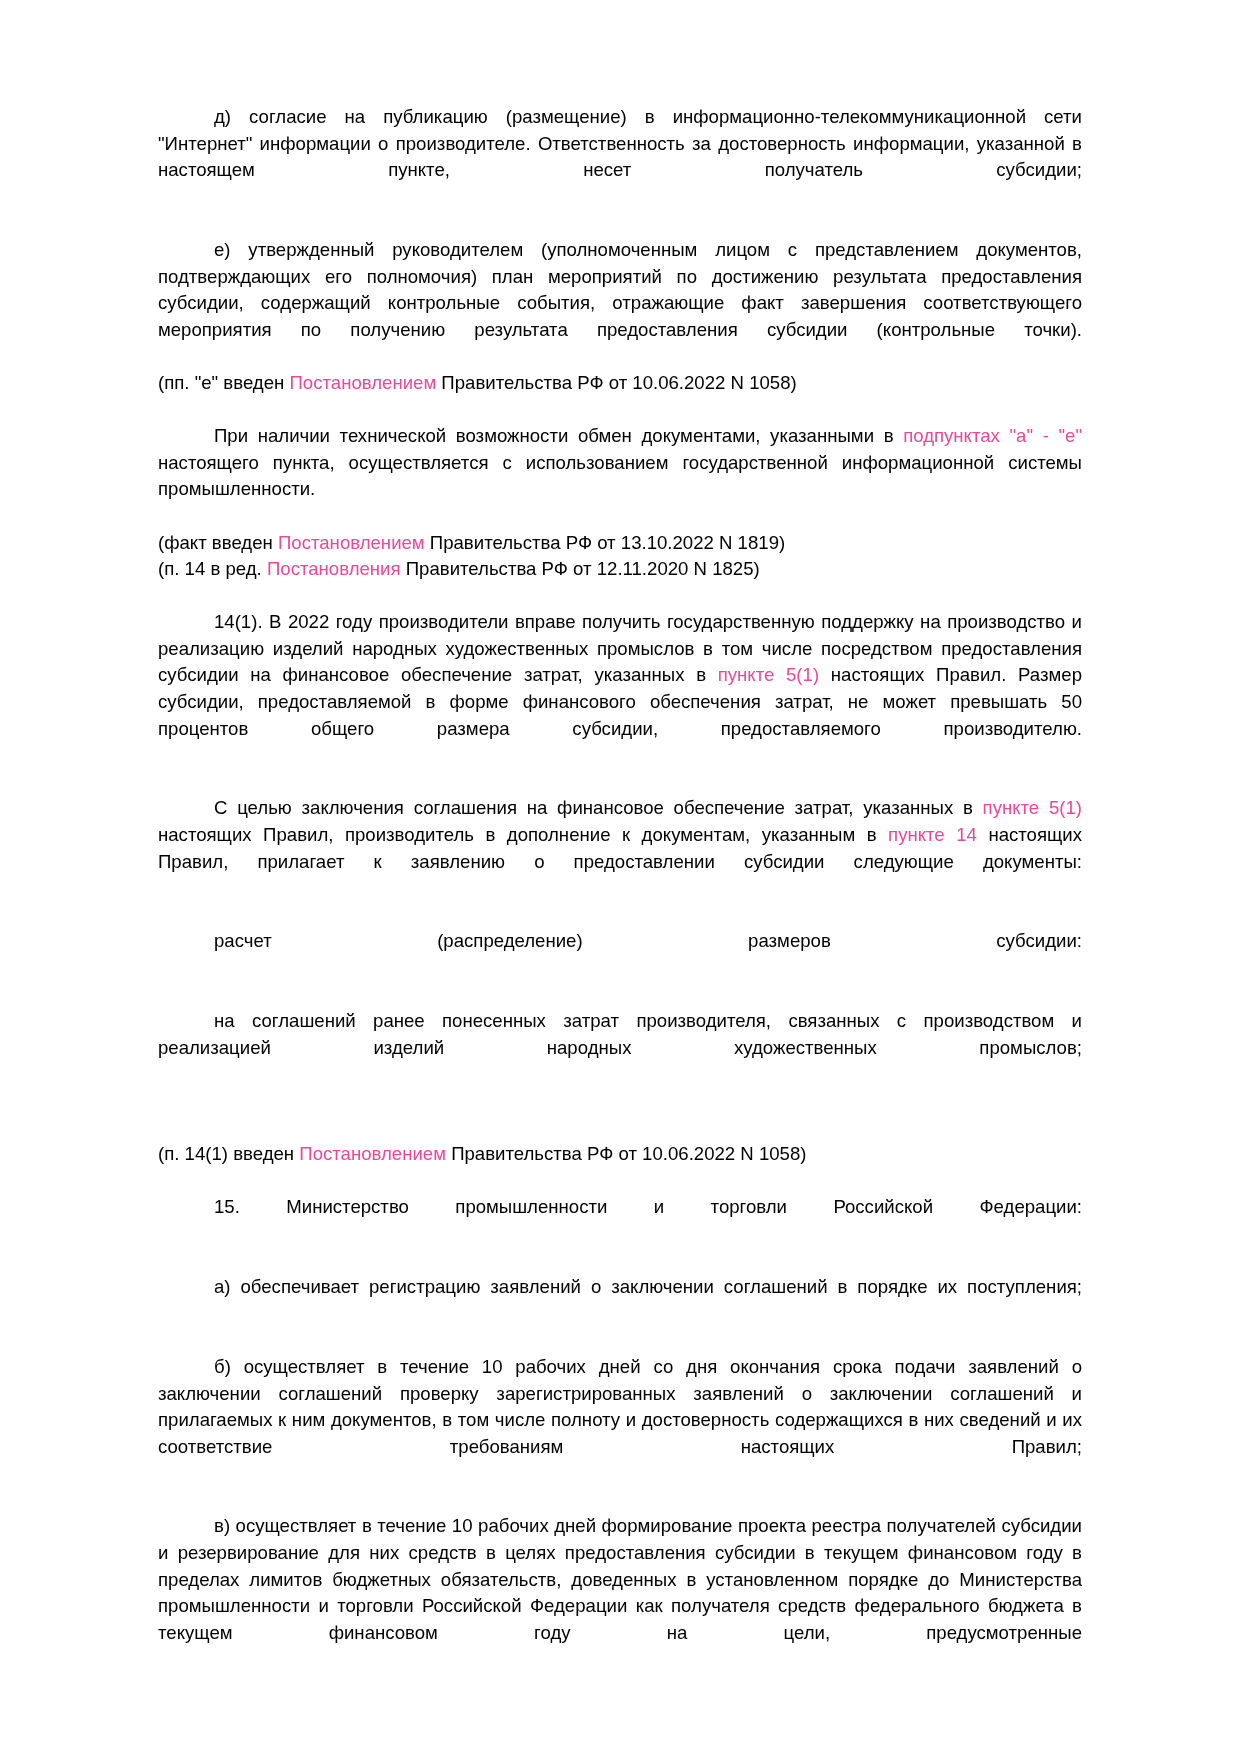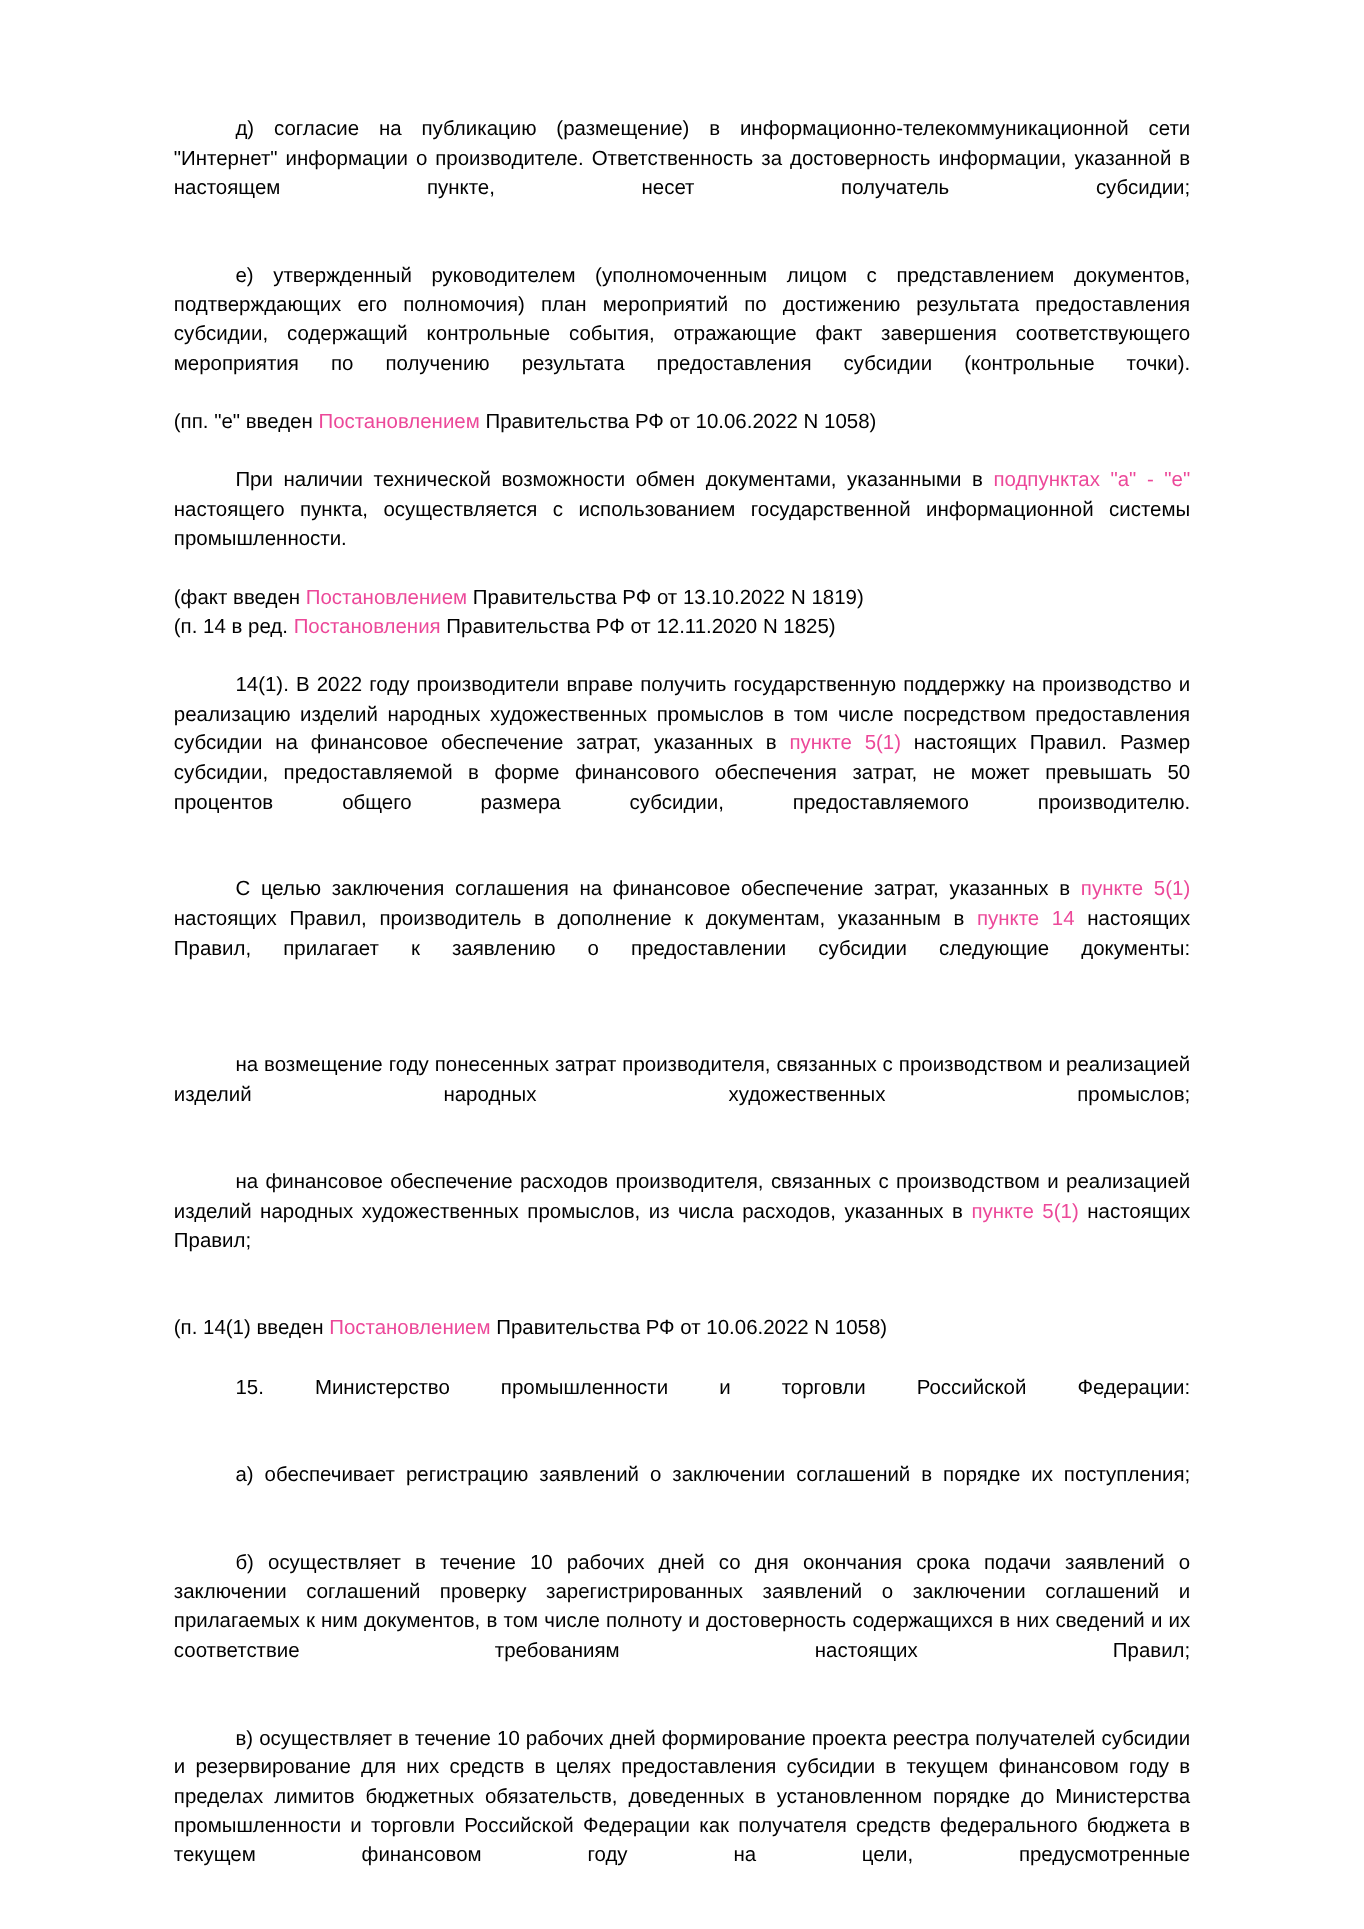--- a/index.html
+++ b/index.html
@@ -70,24 +70,24 @@
       <p class="amend" id="amend-subclause-e"><span>(пп. "е" введен </span><span class="lnk">Постановлением</span><span> Правительства РФ от 10.06.2022 N 1058)</span></p>
       <div class="blockgap"></div>
       <p class="para indent" id="paragraph-tech-exchange"><span>При наличии технической возможности обмен документами, указанными в </span><span class="lnk">подпунктах "а" - "е"</span><span> настоящего пункта, осуществляется с использованием государственной информационной системы промышленности.</span></p>
       <p class="amend" id="amend-paragraph-1819"><span>(факт введен </span><span class="lnk">Постановлением</span><span> Правительства РФ от 13.10.2022 N 1819)</span></p>
       <p class="amend" id="amend-clause-14"><span>(п. 14 в ред. </span><span class="lnk">Постановления</span><span> Правительства РФ от 12.11.2020 N 1825)</span></p>
       <div class="blockgap"></div>
       <p class="para indent" id="clause-14-1"><span>14(1). В 2022 году производители вправе получить государственную поддержку на производство и реализацию изделий народных художественных промыслов в том числе посредством предоставления субсидии на финансовое обеспечение затрат, указанных в </span><span class="lnk">пункте 5(1)</span><span> настоящих Правил. Размер субсидии, предоставляемой в форме финансового обеспечения затрат, не может превышать 50 процентов общего размера субсидии, предоставляемого производителю.</span></p>
       <div class="blockgap"></div>
       <p class="para indent" id="paragraph-agreement-purpose"><span>С целью заключения соглашения на финансовое обеспечение затрат, указанных в </span><span class="lnk">пункте 5(1)</span><span> настоящих Правил, производитель в дополнение к документам, указанным в </span><span class="lnk">пункте 14</span><span> настоящих Правил, прилагает к заявлению о предоставлении субсидии следующие документы:</span></p>
       <div class="blockgap"></div>
+      <p class="para indent" id="paragraph-calculation"><span>расчет (распределение) размеров субсидии:</span></p>
       <div class="blockgap"></div>
-      <p class="para indent" id="paragraph-reimbursement"><span>на возмещение году понесенных затрат производителя, связанных с производством и реализацией изделий народных художественных промыслов;</span></p>
+      <p class="para indent" id="paragraph-reimbursement"><span>на соглашений ранее понесенных затрат производителя, связанных с производством и реализацией изделий народных художественных промыслов;</span></p>
       <div class="blockgap"></div>
-      <p class="para indent" id="paragraph-financial-support"><span>на финансовое обеспечение расходов производителя, связанных с производством и реализацией изделий народных художественных промыслов, из числа расходов, указанных в </span><span class="lnk">пункте 5(1)</span><span> настоящих Правил;</span></p>
       <div class="blockgap"></div>
       <p class="amend" id="amend-clause-14-1"><span>(п. 14(1) введен </span><span class="lnk">Постановлением</span><span> Правительства РФ от 10.06.2022 N 1058)</span></p>
       <div class="blockgap"></div>
       <p class="para indent" id="clause-15"><span>15. Министерство промышленности и торговли Российской Федерации:</span></p>
       <div class="blockgap"></div>
       <p class="para indent" id="clause-15-a"><span>а) обеспечивает регистрацию заявлений о заключении соглашений в порядке их поступления;</span></p>
       <div class="blockgap"></div>
       <p class="para indent" id="clause-15-b"><span>б) осуществляет в течение 10 рабочих дней со дня окончания срока подачи заявлений о заключении соглашений проверку зарегистрированных заявлений о заключении соглашений и прилагаемых к ним документов, в том числе полноту и достоверность содержащихся в них сведений и их соответствие требованиям настоящих Правил;</span></p>
       <div class="blockgap"></div>
       <p class="para indent" id="clause-15-v"><span>в) осуществляет в течение 10 рабочих дней формирование проекта реестра получателей субсидии и резервирование для них средств в целях предоставления субсидии в текущем финансовом году в пределах лимитов бюджетных обязательств, доведенных в установленном порядке до Министерства промышленности и торговли Российской Федерации как получателя средств федерального бюджета в текущем финансовом году на цели, предусмотренные </span></p>

